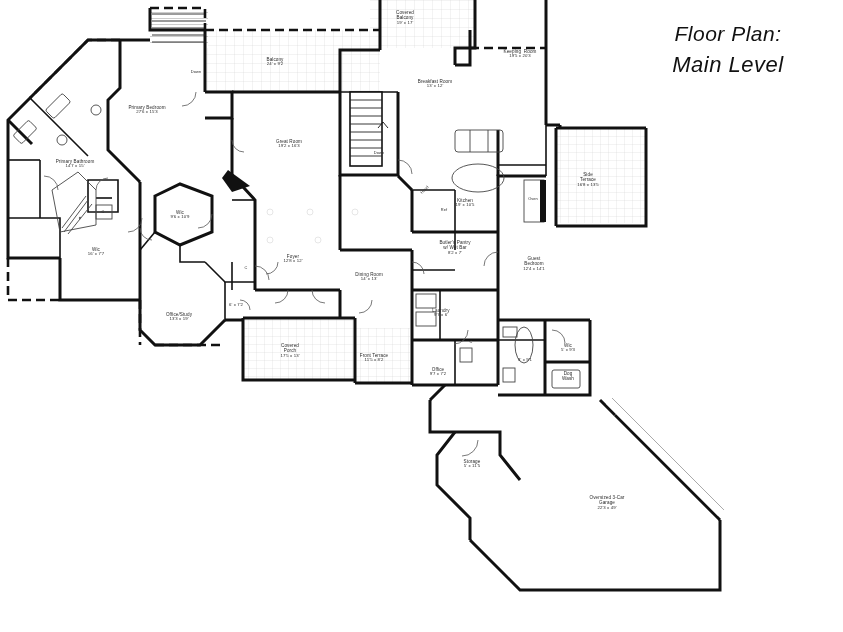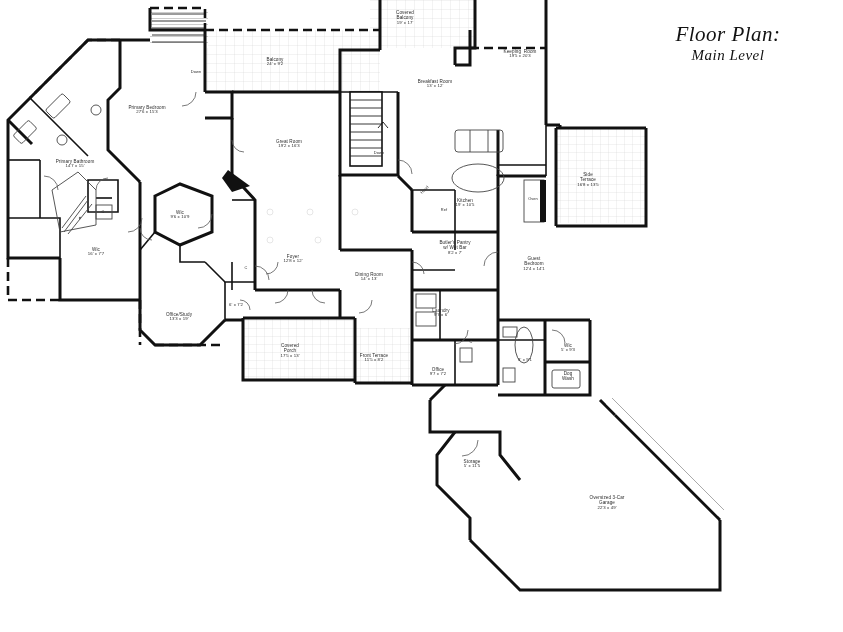--- a/index.html
+++ b/index.html
@@ -6,23 +6,23 @@
   body{width:843px;height:632px;position:relative;overflow:hidden;
        font-family:"Liberation Sans", sans-serif;color:#1a1a1a;}
   #plan{position:absolute;left:0;top:0;width:843px;height:632px;}
   .label{position:absolute;text-align:center;line-height:1.15;
          font-size:4.6px;letter-spacing:.1px;color:#2b2b2b;
          transform:translate(-50%,-50%);white-space:pre;pointer-events:none;}
   .label .nm{display:block;font-size:4.6px;}
   .label .dim{display:block;font-size:4.3px;}
   .tiny{font-size:3.9px;}
   #title{position:absolute;right:10px;top:22px;width:210px;text-align:center;
-         font-family:Liberation Serif, serif;font-style:italic;color:#111;}
+         font-family:Liberation Sans, sans-serif;font-style:italic;color:#111;}
   #title .l1{display:block;font-size:21px;letter-spacing:.5px;}
-  #title .l2{display:block;font-size:15px;margin-top:0;letter-spacing:.5px;}
+  #title .l2{display:block;font-size:22px;margin-top:6px;letter-spacing:.5px;}
 </style>
 </head>
 <body>
 
 <svg id="plan" viewBox="0 0 843 632">
   <defs>
     <pattern id="tilegrid" width="9" height="9" patternUnits="userSpaceOnUse">
       <rect width="9" height="9" fill="#ffffff"></rect>
       <path d="M9 0 L0 0 L0 9" fill="none" stroke="#cfcfcf" stroke-width="0.5"></path>
     </pattern>

